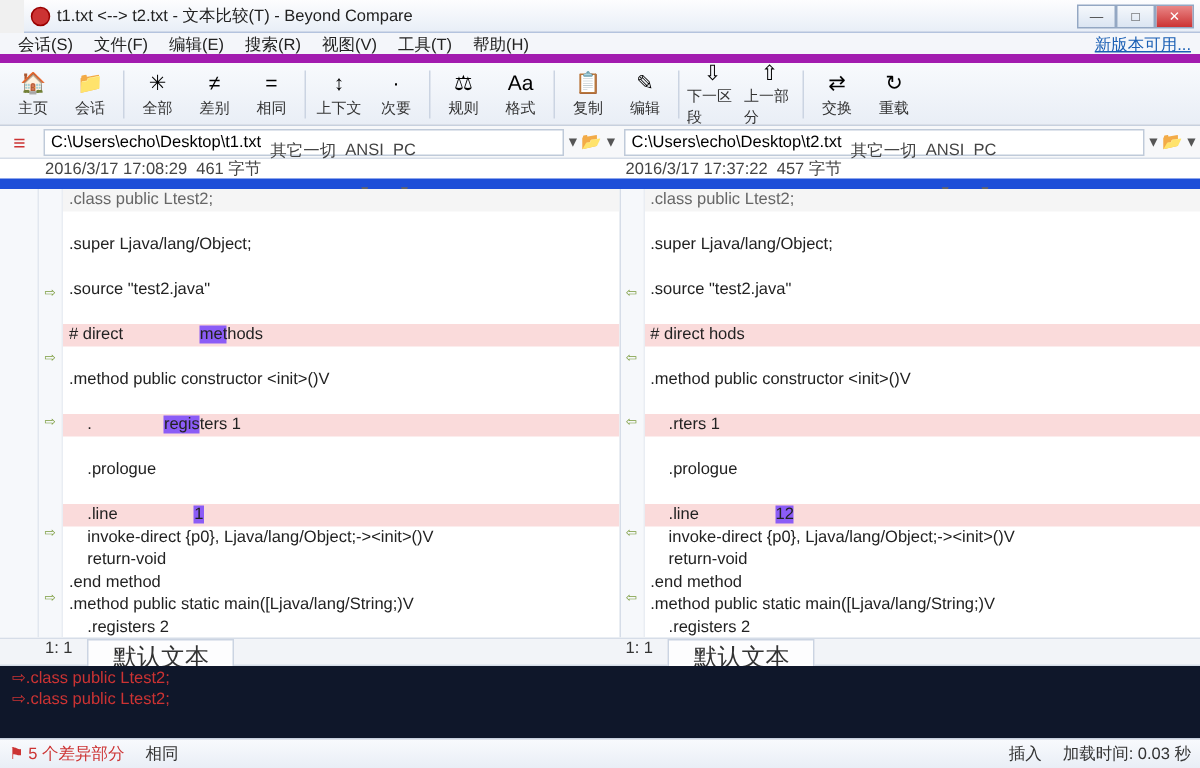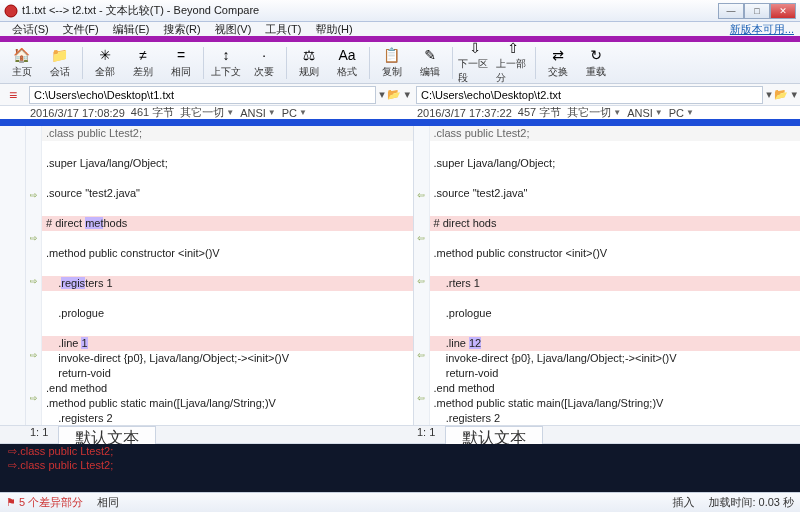--- a/index.html
+++ b/index.html
@@ -1,49 +1,49 @@
 <!DOCTYPE html>
 <html><head>
 <meta charset="utf-8">
 <style>
 * { margin: 0; padding: 0; box-sizing: border-box; font-family: "Microsoft YaHei", "SimSun", Tahoma, sans-serif; font-size: 11px; }
 body { background: #f0f0f0; width: 800px; height: 512px; overflow: hidden; display: flex; flex-direction: column; }
-.titlebar { height: 22px; background: linear-gradient(#fdfdfe, #e8eef7); display: flex; align-items: center; padding: 0 4px; border-bottom: 1px solid #b4c3de; }
+.titlebar { height: 22px; background: linear-gradient(#fdfdfe, #e8eef7); display: flex; align-items: center; padding: 0 4px; border-bottom: 1px solid #b4c3de; margin-left: 16px; }
 .titlebar .icon { width: 14px; height: 14px; margin-right: 4px; }
 .titlebar .title { flex: 1; font-size: 11px; color: #222; }
 .winbtns { display: flex; gap: 0; }
 .winbtn { width: 26px; height: 16px; border: 1px solid #93a7c3; background: linear-gradient(#f5f8fc,#dbe5f2); display: flex; align-items: center; justify-content: center; font-size: 9px; color: #444; }
 .winbtn.close { background: linear-gradient(#e98686,#c33); color: #fff; }
 .menubar { height: 20px; background: #f4f6fa; border-bottom: 6px solid #a21caf; display: flex; align-items: center; padding: 0 6px; gap: 2px; }
 .menubar .mi { padding: 2px 6px; color: #222; }
 .menubar .right { margin-left: auto; color: #1a5fb4; text-decoration: underline; }
 .toolbar { height: 42px; background: linear-gradient(#f8fafd,#e9eef6); border-bottom: 1px solid #c7d0de; display: flex; align-items: center; padding: 0 4px; gap: 2px; }
 .tbtn { width: 36px; height: 38px; display: flex; flex-direction: column; align-items: center; justify-content: center; gap: 1px; border: 1px solid transparent; border-radius: 2px; }
 .tbtn .ic { width: 18px; height: 18px; display: flex; align-items: center; justify-content: center; font-size: 14px; }
 .tbtn .lb { font-size: 10px; color: #333; }
 .tsep { width: 1px; height: 32px; background: #cbd4e2; margin: 0 2px; }
 .pathrow { height: 22px; display: flex; align-items: center; background: #f7f8fa; border-bottom: 1px solid #d6dde8; }
 .pathrow .side-ic { width: 26px; text-align: center; color: #c33; font-size: 14px; }
 .pathcell { flex: 1; display: flex; align-items: center; gap: 3px; padding: 0 3px; }
 .pathcell input { flex: 1; height: 18px; border: 1px solid #bfcad9; background: #fff; padding: 0 4px; font-size: 11px; }
 .inforow { height: 20px; display: flex; align-items: center; background: #fff; border-bottom: 7px solid #1d4ed8; }
 .inforow .pad { width: 26px; }
 .infocell { flex: 1; display: flex; align-items: center; gap: 6px; padding: 0 4px; color: #444; }
-.infocell .dd { display: inline-flex; align-items: center; gap: 2px; }
+.infocell .dd { display: inline-flex; align-items: center; gap: 16px; flex-direction: column; }
 .infocell .dd .ar { font-size: 8px; color: #666; }
 .compare { flex: 1; display: flex; background: #fff; border-bottom: 1px solid #d6dde8; overflow: hidden; }
 .gutter-wide { width: 26px; background: #f6f8fb; border-right: 1px solid #e2e7ef; }
 .pane { flex: 1; display: flex; overflow: hidden; border-right: 1px solid #d6dde8; }
 .pane:last-child { border-right: none; }
 .gut { width: 16px; background: #f6f8fb; border-right: 1px solid #e9edf3; display: flex; flex-direction: column; }
 .code { flex: 1; overflow: hidden; font-family: "Courier New", monospace; font-size: 11px; line-height: 15px; }
 .ln { height: 15px; white-space: pre; padding-left: 4px; color: #222; }
 .ln.gray { background: #f5f5f5; color: #666; }
 .ln.pink { background: #fadbdb; }
-.ln .hl { background: #c4b5fd; }
+.ln .hl { background: #8b5cf6; margin-left: 48px; }
 .gut .g { height: 15px; display: flex; align-items: center; justify-content: center; font-size: 9px; color: #7a9b3c; }
 .locrow { height: 18px; display: flex; background: #f2f4f8; border-bottom: 1px solid #d6dde8; }
 .locrow .pad { width: 26px; }
 .loccell { flex: 1; display: flex; align-items: flex-start; padding: 0 4px; gap: 10px; color: #333; }
 .loccell .enc { padding: 1px 16px; border: 1px solid #cbd4e2; background: #fdfdfe; font-size: 16px; }
 .bottom { height: 48px; display: flex; flex-direction: column; }
 .botpane { flex: 1; background: #0f172a; font-family: "Courier New", monospace; font-size: 11px; padding: 1px 4px; overflow: hidden; }
 .botpane .ln { height: 14px; }
 .statusbar { height: 20px; background: linear-gradient(#f8fafd,#e9eef6); border-top: 1px solid #c7d0de; display: flex; align-items: center; padding: 0 6px; gap: 14px; color: #333; }
 .statusbar .diff { color: #c33; display: flex; align-items: center; gap: 3px; }

